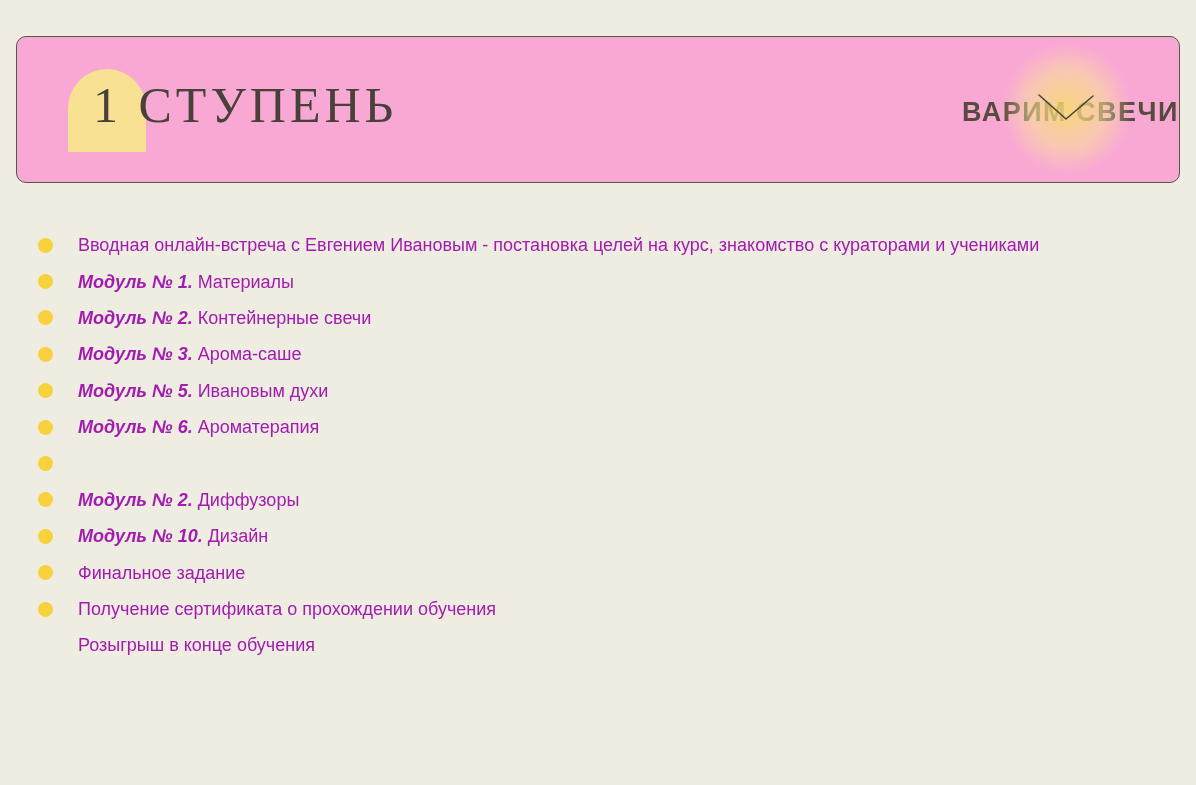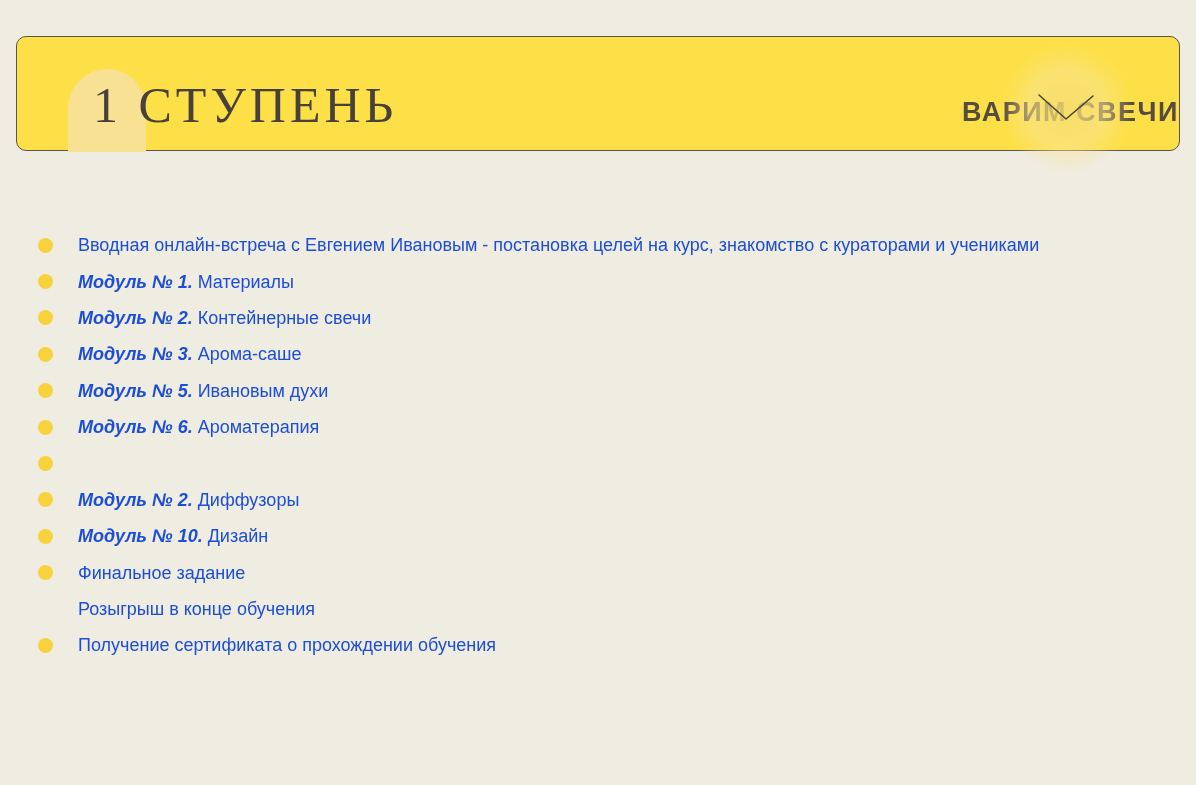--- a/index.html
+++ b/index.html
@@ -8,24 +8,24 @@
     position: relative;
     background: #efece2;
     font-family: "Liberation Sans", sans-serif;
     color: #161616;
   }
 
   
   .card {
     position: absolute;
     left: 16px; top: 36px;
-    width: 1164px; height: 115px;
+    width: 1164px; height: 147px;
     border: 1px solid #5a544c;
     border-radius: 10px;
-    background: #fde047;
+    background: #f9a8d4;
     cursor: pointer;
   }
   .arch {
     position: absolute;
     left: 51px; top: 32px;           
     width: 78px; height: 83px;
     background: #f9e193;
     border-radius: 39px 39px 0 0;
   }
   .stage-label {
@@ -81,21 +81,21 @@
     flex: 0 0 auto;
     width: 15px; height: 15px;
     border-radius: 50%;
     background: #f8d23c;
     margin-right: 25px;
   }
   .row.no-bullet .bullet { visibility: hidden; }
   .row .txt {
     font-size: 18px;
     line-height: 1;
-    color: #1d4ed8;
+    color: #a21caf;
   }
   .row .txt b { font-weight: 700; font-style: italic; }
 </style>
 </head>
 <body>
 
 <div class="card">
   <div class="arch"></div>
   <div class="stage-label">1 СТУПЕНЬ</div>
   <div class="stage-title">ВАРИМ СВЕЧИ</div>
@@ -139,22 +139,22 @@
     <span class="txt"><b>Модуль № 2.</b><span> Диффузоры</span></span>
   </div>
   <div class="row">
     <span class="bullet"></span>
     <span class="txt"><b>Модуль № 10.</b><span> Дизайн</span></span>
   </div>
   <div class="row">
     <span class="bullet"></span>
     <span class="txt"><b></b><span>Финальное задание</span></span>
   </div>
+  <div class="row">
+    <span class="bullet"></span>
+    <span class="txt"><b></b><span>Получение сертификата о прохождении обучения</span></span>
+  </div>
   <div class="row no-bullet">
     <span class="bullet"></span>
     <span class="txt"><b></b><span>Розыгрыш в конце обучения</span></span>
-  </div>
-  <div class="row">
-    <span class="bullet"></span>
-    <span class="txt"><b></b><span>Получение сертификата о прохождении обучения</span></span>
   </div>
 
 </div>
 
 </body></html>

